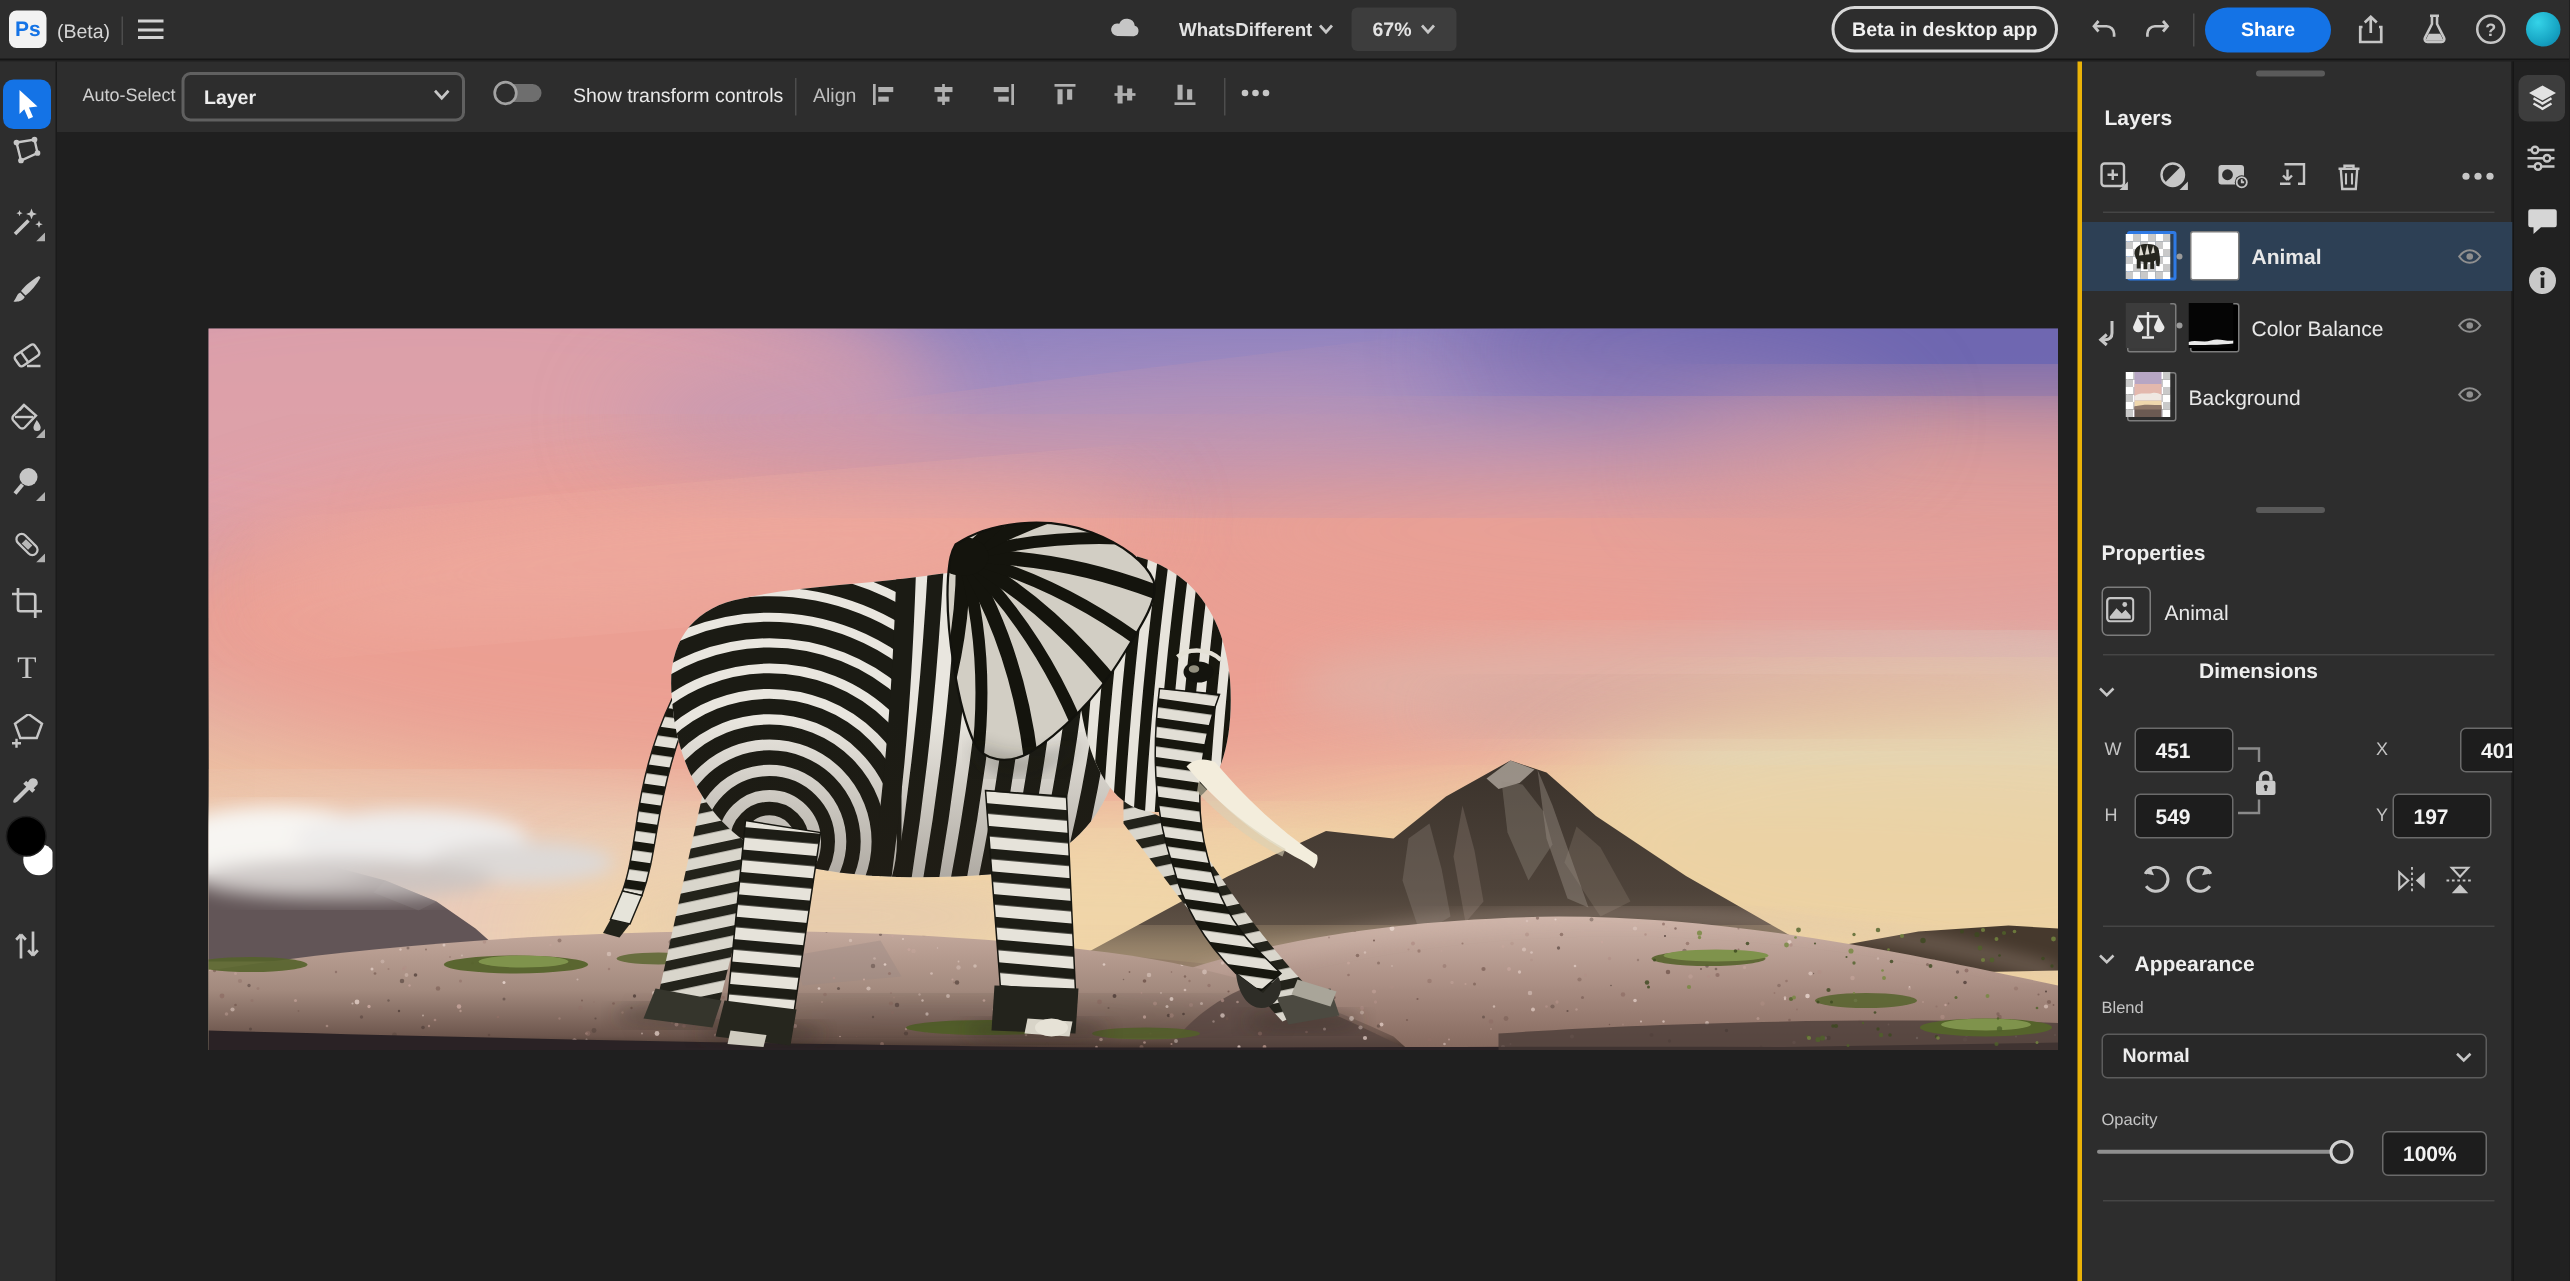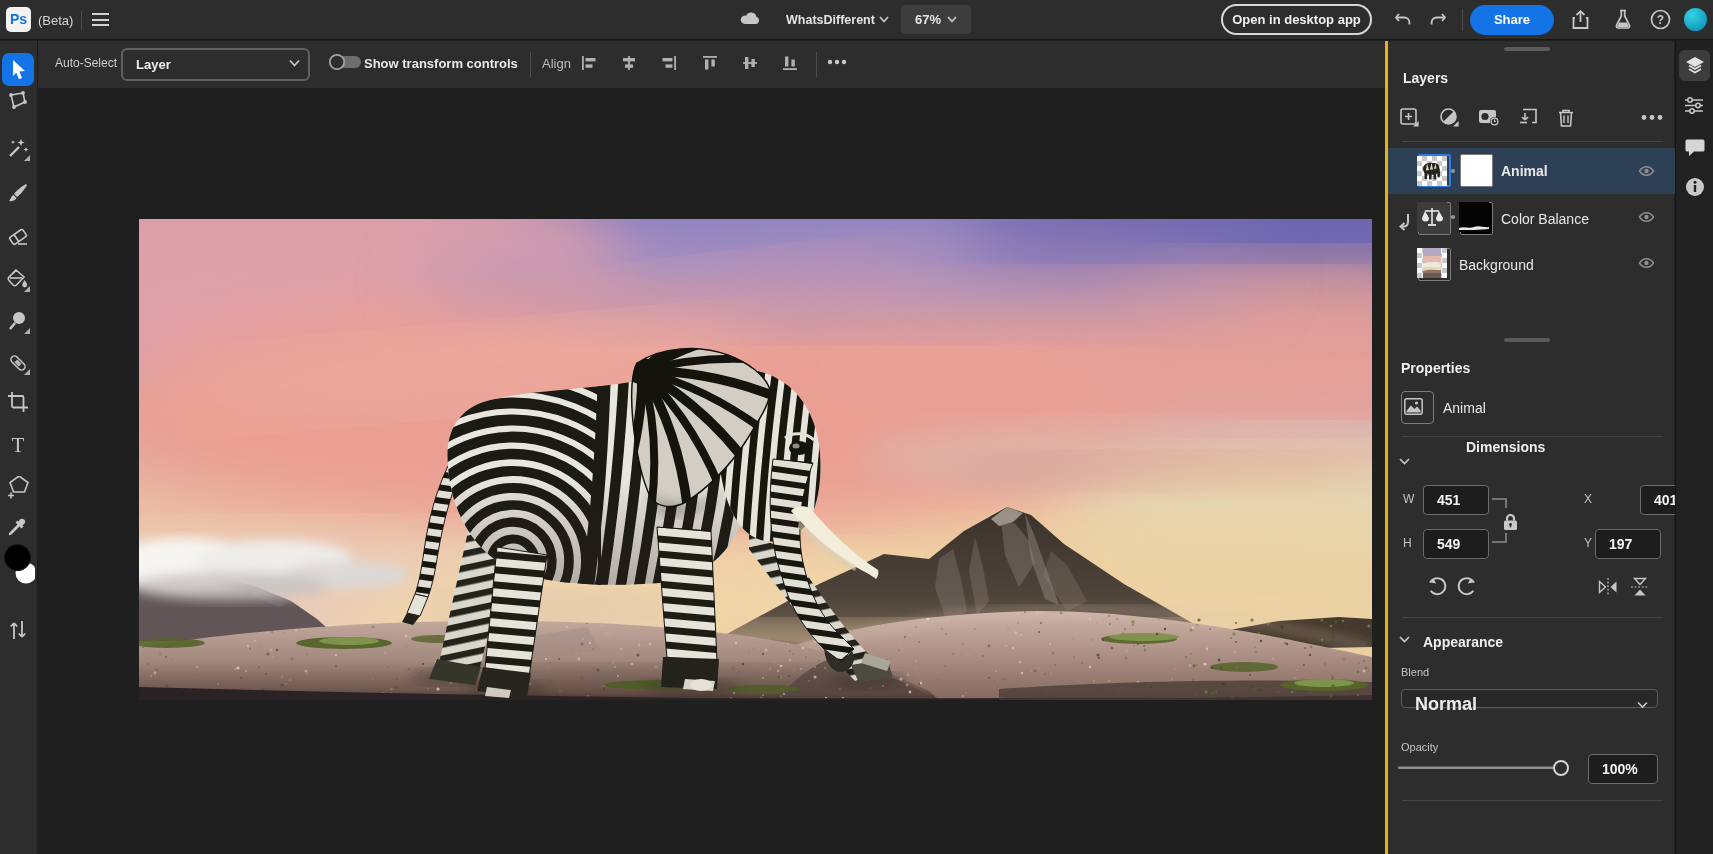--- a/index.html
+++ b/index.html
@@ -44,51 +44,51 @@
   #rpanel { left:1385px; top:41px; width:289px; height:813px; background:#2d2d2d; border-left:3px solid #eab308; }
   .handle { position:absolute; left:116px; width:46px; height:4px; background:#5a5a5a; border-radius:2px; }
   .ptitle { position:absolute; color:#efefef; font-size:14px; font-weight:bold; }
   .hline { position:absolute; left:14px; width:261px; height:1px; background:#454545; }
   .lrow { position:absolute; left:0; width:289px; height:46px; }
   .lthumb { position:absolute; width:33px; height:33px; border:1px solid #7c7c7c; border-radius:2px; }
   .lname { position:absolute; color:#e8e8e8; font-size:14px; }
   .slbl { position:absolute; color:#c4c4c4; font-size:12px; }
   .nbox { position:absolute; width:66px; height:30px; background:#1d1d1d; border:1px solid #6b6b6b;
      border-radius:4px; color:#f3f3f3; font-size:14px; font-weight:bold; line-height:28px; padding-left:13px; }
-  #blendsel { position:absolute; left:13px; top:648px; width:257px; height:19px; background:#282828;
-     border:1px solid #5c5c5c; border-radius:4px; color:#ececec; font-size:18px; font-weight:bold;
+  #blendsel { position:absolute; left:13px; top:648px; width:257px; height:30px; background:#282828;
+     border:1px solid #5c5c5c; border-radius:4px; color:#ececec; font-size:13px; font-weight:bold;
      line-height:28px; padding-left:13px; }
 
   
   #rrail { left:1675px; top:41px; width:38px; height:813px; background:#212121; border-left:1px solid #161616; }
 </style>
 </head>
 <body>
 <div id="app">
   <div class="abs" id="topbar"></div>
   <div class="abs" id="pslogo">Ps</div>
   <div class="abs" id="beta">(Beta)</div>
   <div class="abs vdiv" style="left:81px; top:11px; height:19px;"></div>
   <div class="abs" id="hamb">
       <div></div>
       <div></div>
       <div></div>
     </div>
   <div class="abs" id="topicons"></div>
   <div class="abs tb-txt" id="wdtxt" style="left:786px; top:13px; font-size:12.5px;">WhatsDifferent</div>
   <div class="abs" id="zoombtn">67%</div>
-  <div class="abs" id="openbtn">Open in desktop app</div>
+  <div class="abs" id="openbtn">Beta in desktop app</div>
   <div class="abs vdiv" style="left:1462px; top:9px; height:22px;"></div>
   <div class="abs" id="sharebtn">Share</div>
   <div class="abs" id="avatar"></div>
 
   <div class="abs" id="optbar">
     <div class="lbl" style="left:55px; font-size:12px; color:#cfcfcf;">Auto-Select</div>
     <div class="abs" id="layersel">Layer</div>
-    <div class="lbl" style="left:364px; font-weight:bold; color:#e8e8e8;">Show transform controls</div>
+    <div class="lbl" style="left:382px; font-weight:normal; color:#e8e8e8;">Show transform controls</div>
     <div class="abs vdiv" style="left:530px; top:11px; height:25px;"></div>
     <div class="lbl" style="left:542px; color:#bdbdbd;">Align</div>
     <div class="abs vdiv" style="left:816px; top:11px; height:25px;"></div>
   </div>
 
   <div class="abs" id="toolrail">
     <div class="abs" id="movebtn"></div>
   </div>
 
   <div class="abs" id="canvas"></div>

